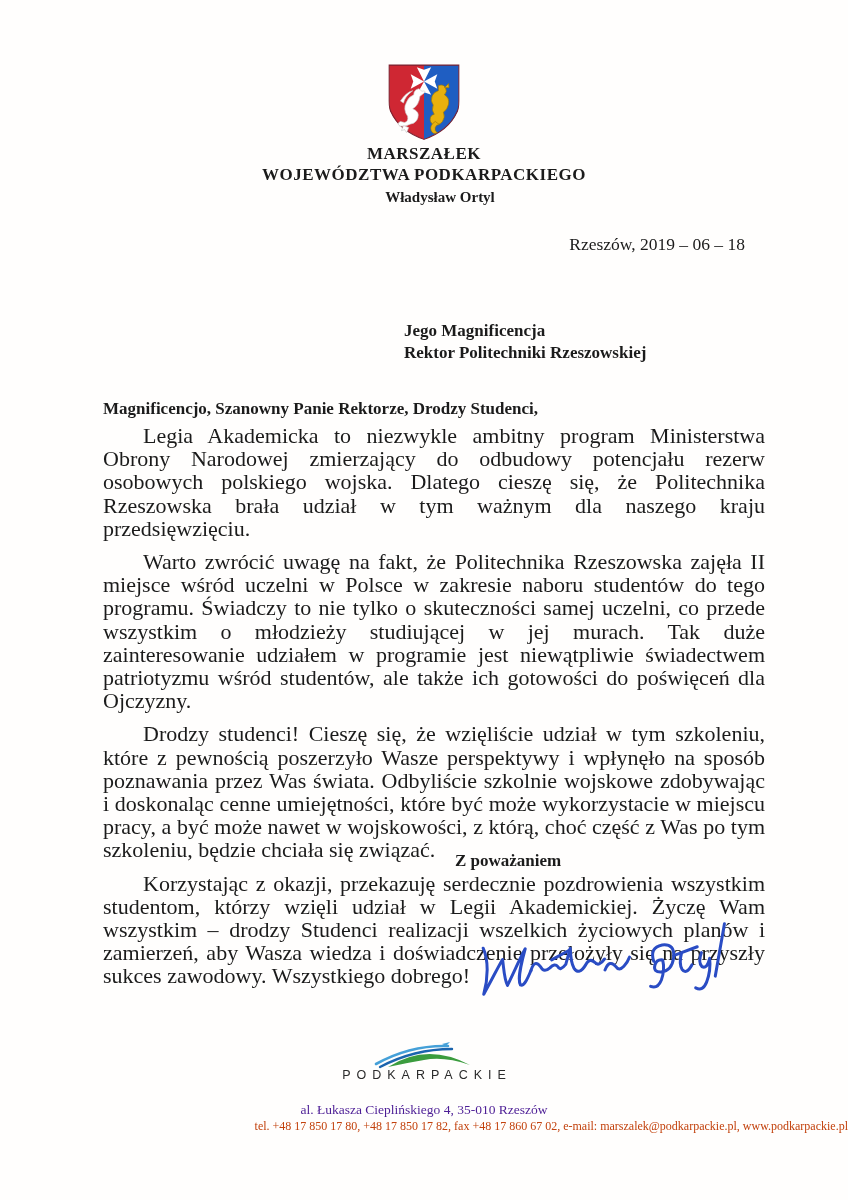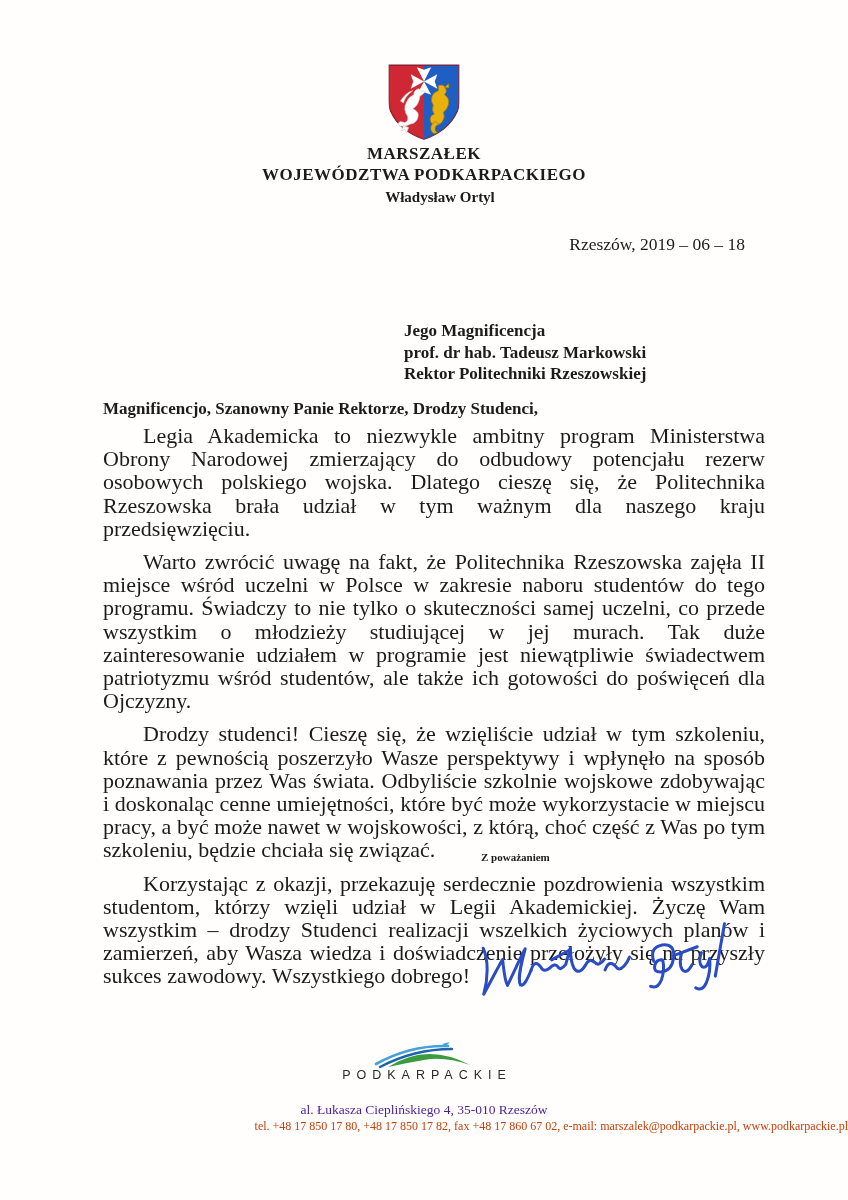--- a/index.html
+++ b/index.html
@@ -47,21 +47,21 @@
     font-weight:bold;font-size:17px;
   }
   .body-text{
     position:absolute;left:103px;top:424px;width:662px;
     font-size:22px;line-height:23.2px;text-align:justify;
   }
   .body-text p{margin:0 0 10px 0;text-indent:40px;}
   
   .valediction{
     position:absolute;left:455px;top:851px;
-    font-weight:bold;font-size:11px;margin-left:26px;
+    font-weight:bold;font-size:17px;
   }
   .signature{
     position:absolute;left:468px;top:918px;width:272px;height:104px;
     transform:rotate(-2deg);
   }
   
   .logo{
     position:absolute;left:50%;top:1040px;transform:translateX(-50%);
     width:104px;height:30px;
   }
@@ -113,21 +113,20 @@
   </svg>
 
   <div class="office-title">MARSZAŁEK</div>
   <div class="office-subtitle">WOJEWÓDZTWA PODKARPACKIEGO</div>
   <div class="official-name">Władysław Ortyl</div>
 
   <div class="dateline">Rzeszów, 2019 – 06 – 18</div>
 
   <div class="recipient">
     <div>Jego Magnificencja</div>
-    <div>prof. dr hab. Tadeusz Markowski</div>
     <div>Rektor Politechniki Rzeszowskiej</div>
   </div>
 
   <div class="salutation">Magnificencjo, Szanowny Panie Rektorze, Drodzy Studenci,</div>
 
   <div class="body-text">
     <p>Legia Akademicka to niezwykle ambitny program Ministerstwa Obrony Narodowej zmierzający do odbudowy potencjału rezerw osobowych polskiego wojska. Dlatego cieszę się, że Politechnika Rzeszowska brała udział w tym ważnym dla naszego kraju przedsięwzięciu.</p>
     <p>Warto zwrócić uwagę na fakt, że Politechnika Rzeszowska zajęła II miejsce wśród uczelni w Polsce w zakresie naboru studentów do tego programu. Świadczy to nie tylko o skuteczności samej uczelni, co przede wszystkim o młodzieży studiującej w jej murach. Tak duże zainteresowanie udziałem w programie jest niewątpliwie świadectwem patriotyzmu wśród studentów, ale także ich gotowości do poświęceń dla Ojczyzny.</p>
     <p>Drodzy studenci! Cieszę się, że wzięliście udział w tym szkoleniu, które z pewnością poszerzyło Wasze perspektywy i wpłynęło na sposób poznawania przez Was świata. Odbyliście szkolnie wojskowe zdobywając i doskonaląc cenne umiejętności, które być może wykorzystacie w miejscu pracy, a być może nawet w wojskowości, z którą, choć część z Was po tym szkoleniu, będzie chciała się związać.</p>
     <p>Korzystając z okazji, przekazuję serdecznie pozdrowienia wszystkim studentom, którzy wzięli udział w Legii Akademickiej. Życzę Wam wszystkim – drodzy Studenci realizacji wszelkich życiowych planów i zamierzeń, aby Wasza wiedza i doświadczenie przełożyły się na przyszły sukces zawodowy. Wszystkiego dobrego!</p>

